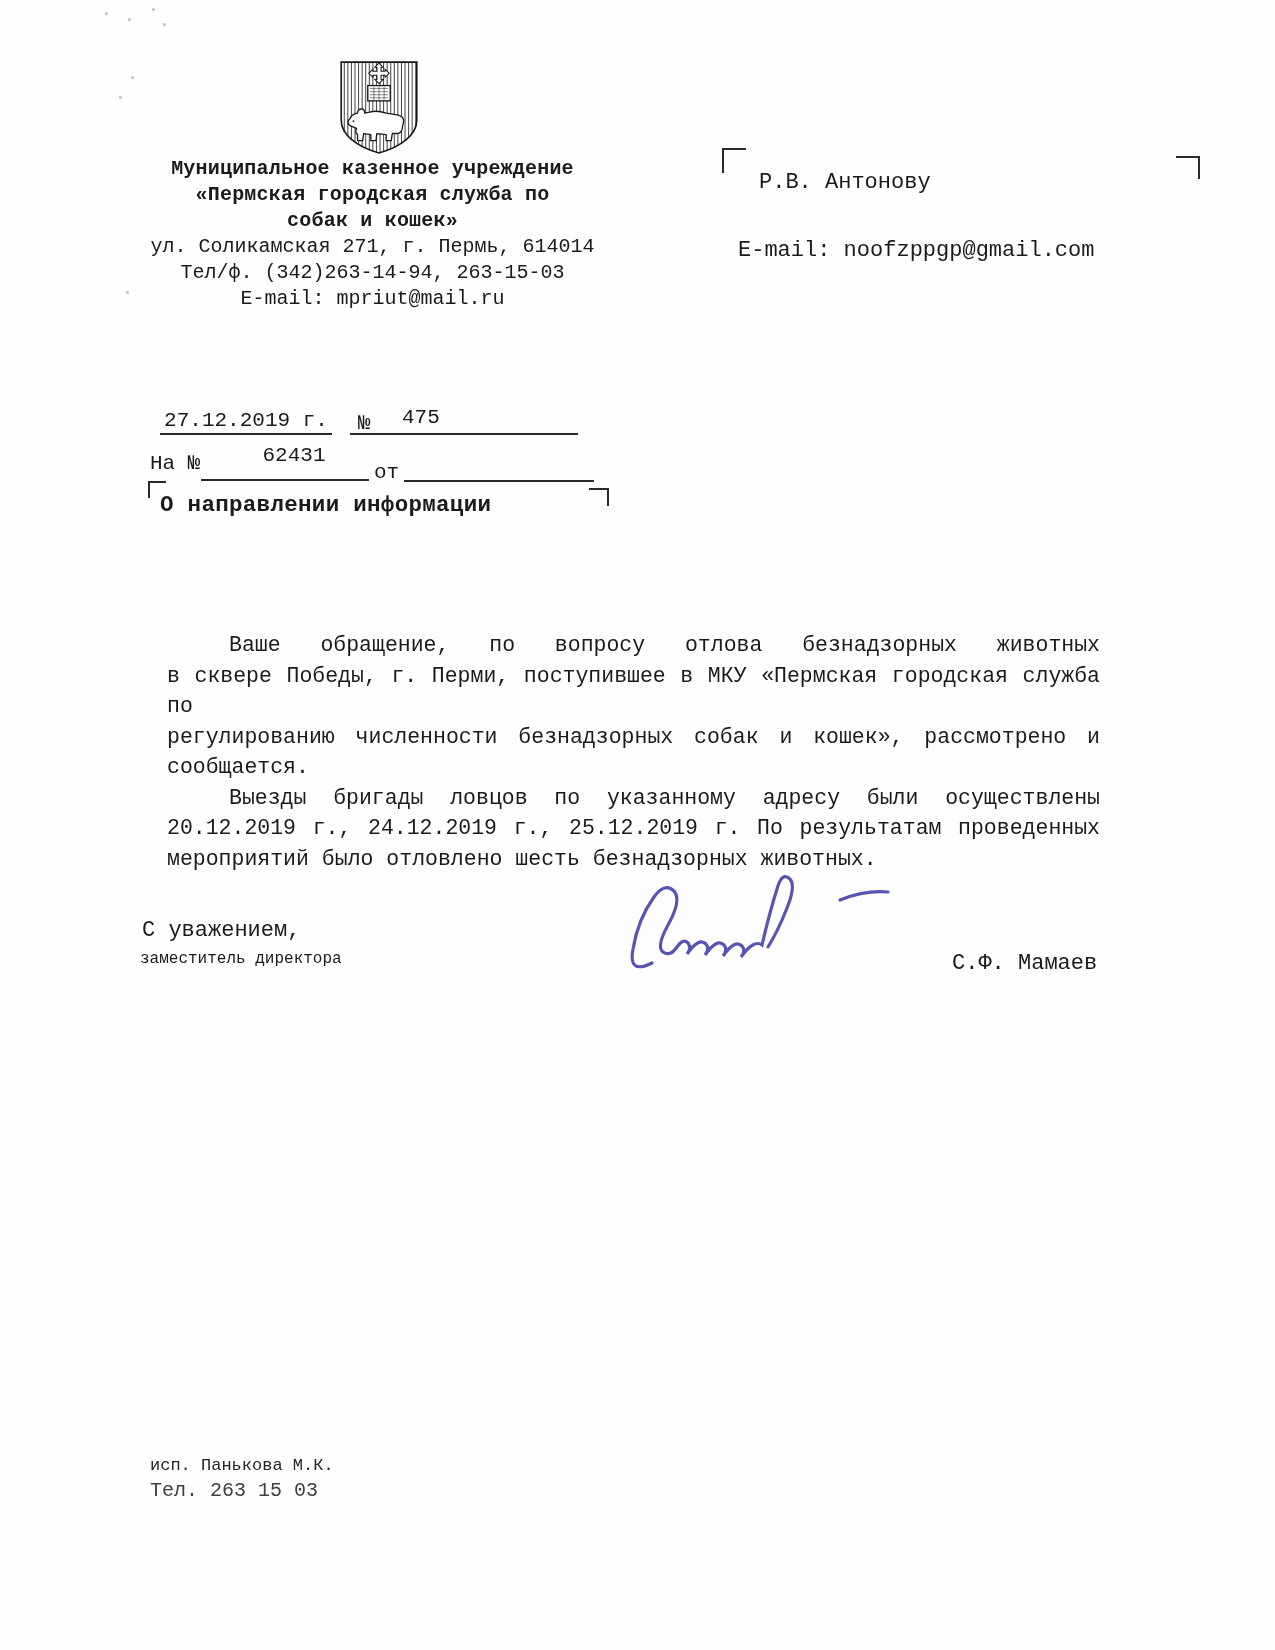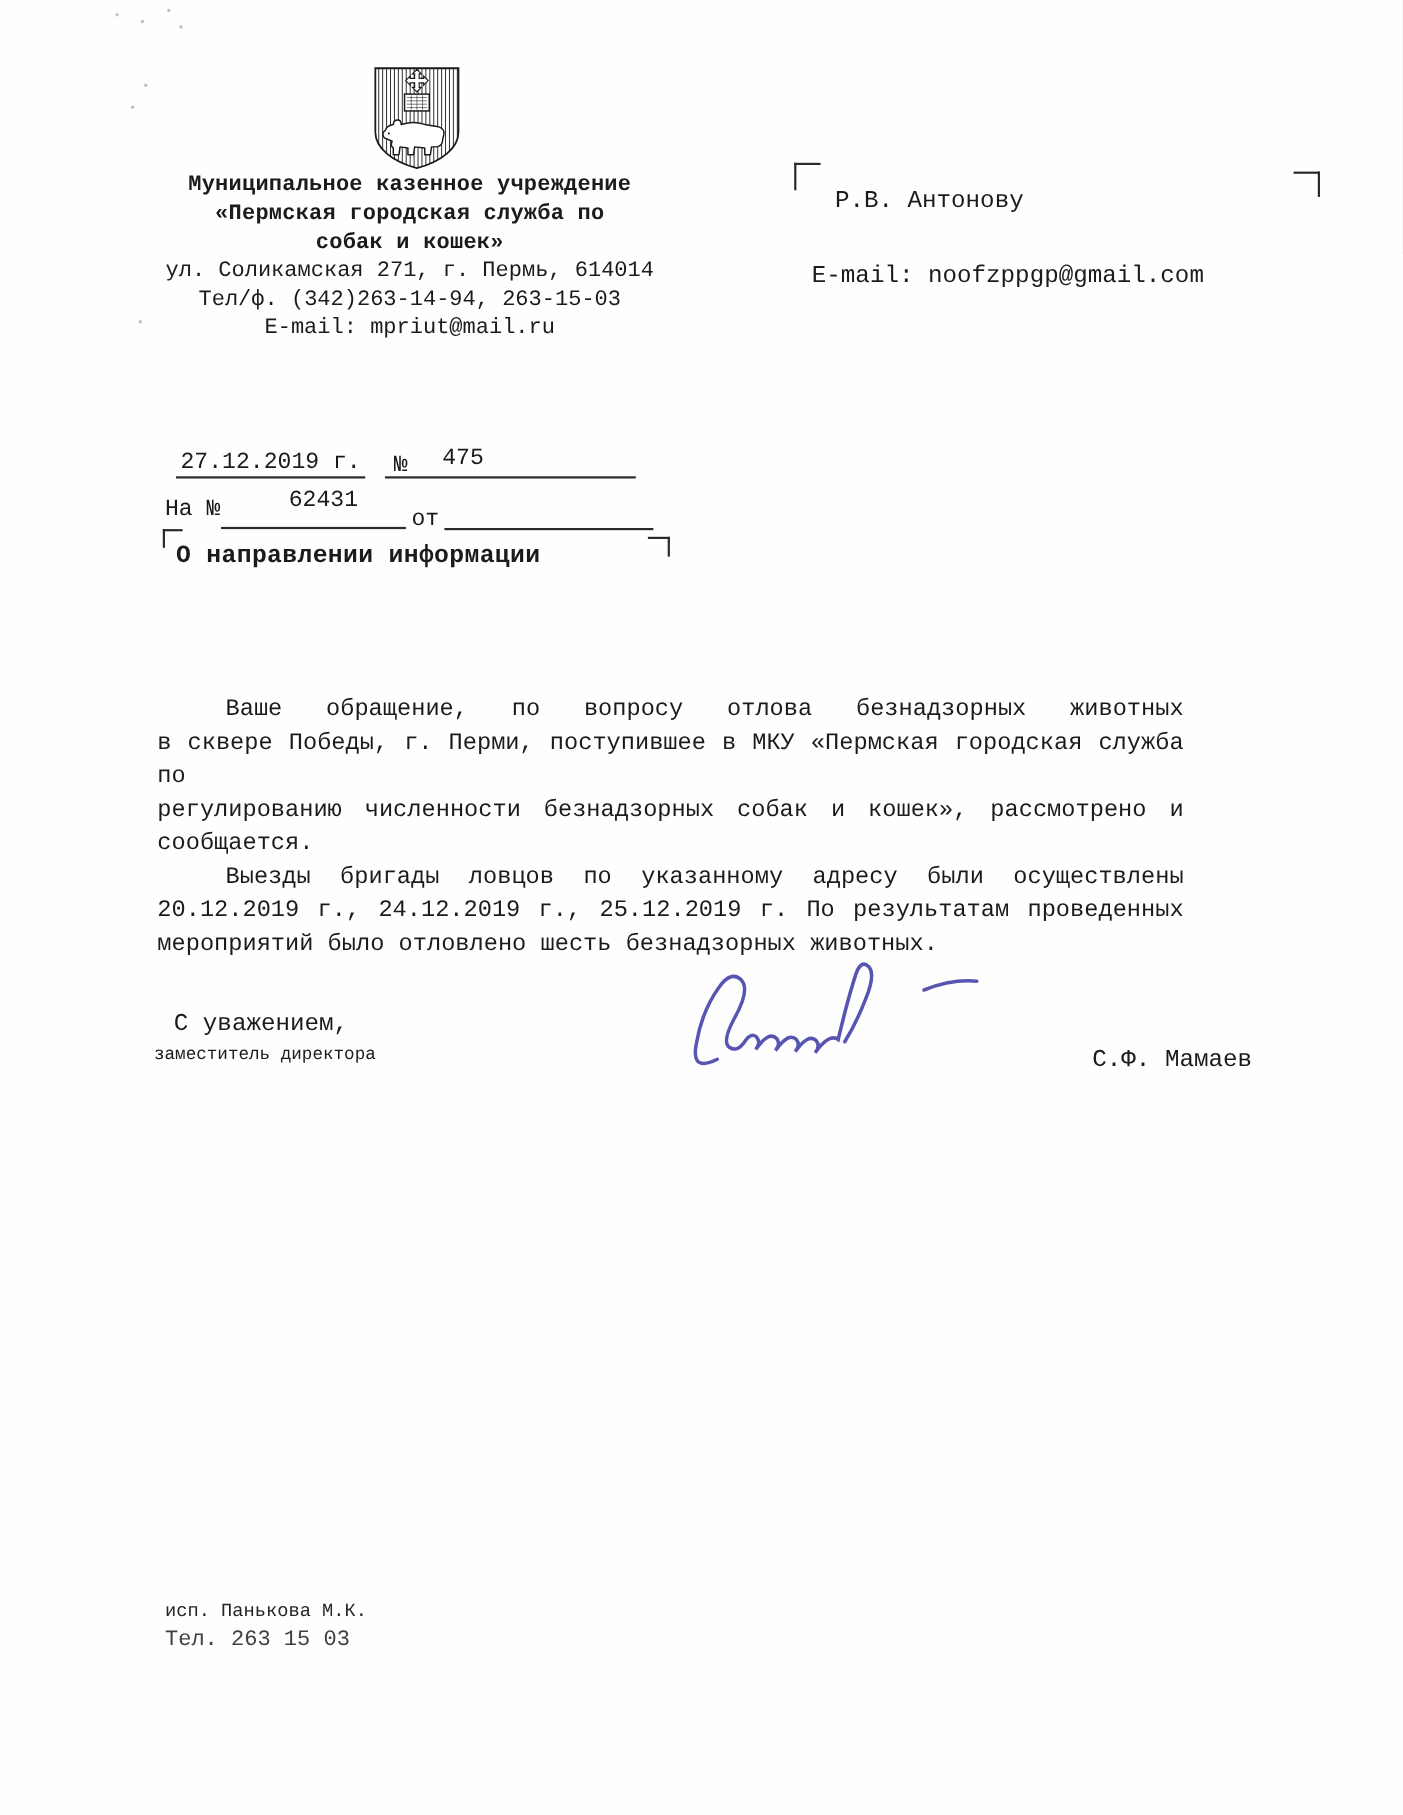--- a/index.html
+++ b/index.html
@@ -33,28 +33,28 @@
   
   .corner{border-color:#2a2a2a;}
   .c-tl{left:722px;top:148px;width:22px;height:23px;border-top:2px solid #2a2a2a;border-left:2px solid #2a2a2a;}
   .c-tr{left:1176px;top:156px;width:22px;height:21px;border-top:2px solid #2a2a2a;border-right:2px solid #2a2a2a;}
   .c-bl{left:148px;top:481px;width:16px;height:15px;border-top:2px solid #2a2a2a;border-left:2px solid #2a2a2a;}
   .c-br{left:589px;top:488px;width:18px;height:16px;border-top:2px solid #2a2a2a;border-right:2px solid #2a2a2a;}
   
   .recipient-name{left:740px;top:170px;font-size:22px;margin-left:19px;}
   .recipient-email{left:738px;top:238px;font-size:22px;}
   
-  .body-text{left:143px;top:630px;width:933px;font-size:21.5px;}
+  .body-text{left:167px;top:630px;width:933px;font-size:21.5px;}
   .bl{line-height:30.5px;white-space:normal;}
   .j{text-align:justify;text-align-last:justify;}
   .ind{text-indent:62px;}
   
-  .closing{left:158px;top:918px;font-size:22px;}
+  .closing{left:142px;top:918px;font-size:22px;}
   .position{left:140px;top:950px;font-size:16px;}
-  .sig-name{left:993px;top:951px;font-size:22px;}
+  .sig-name{left:952px;top:951px;font-size:22px;}
   .sig-svg{left:600px;top:845px;}
   
   .footer-exec{left:150px;top:1456px;font-size:17px;color:#262626;}
   .footer-phone{left:150px;top:1479px;font-size:20px;color:#404040;}
   
   .emblem{left:338px;top:59px;}
   
   .speck{width:3px;height:3px;background:#8a8a8a;border-radius:50%;opacity:.55;}
 </style>
 </head>

